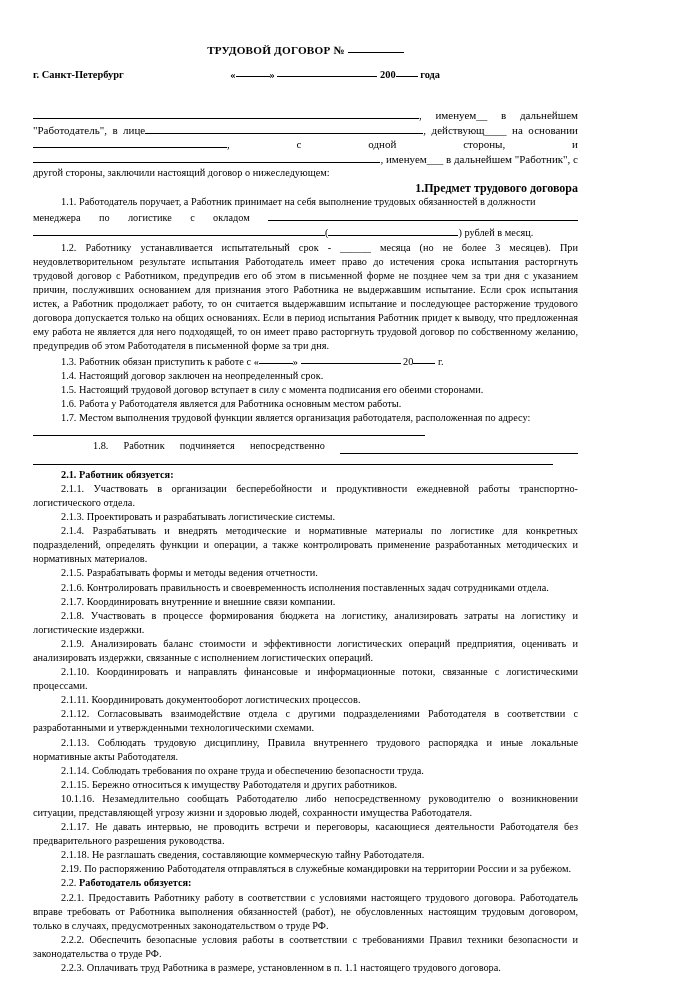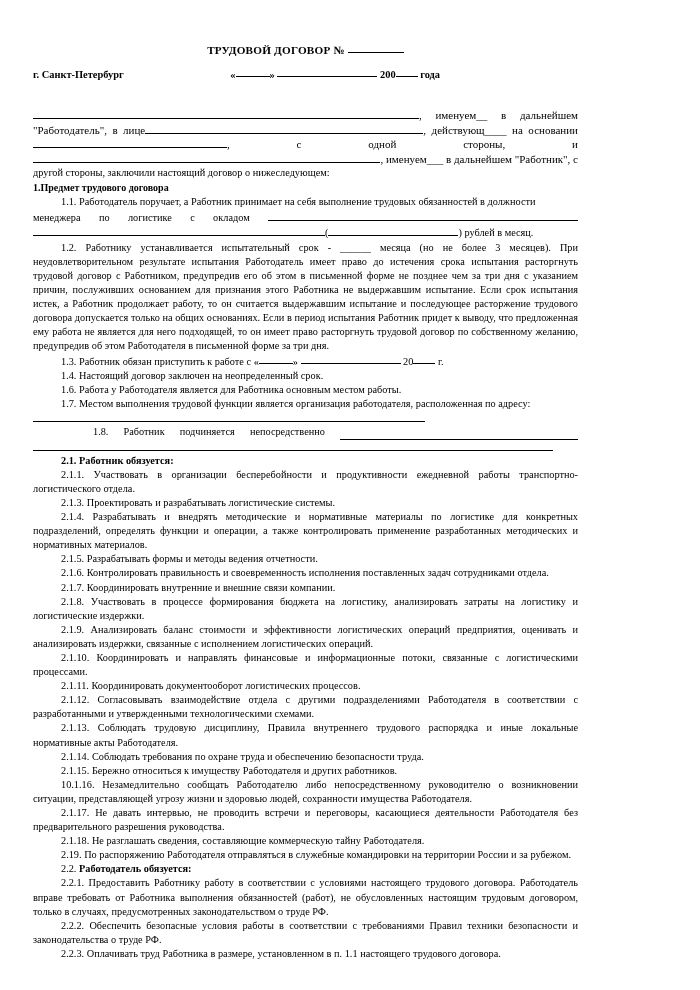--- a/index.html
+++ b/index.html
@@ -28,23 +28,23 @@
   
   .doc-title {
     text-align: center;
     font-weight: bold;
     font-size: 11.2px;
     letter-spacing: 0.2px;
     margin: 4px 0 0 0;
     line-height: 15px;
   }
   .heading-center {
-    text-align: left;
+    text-align: right;
     font-weight: bold;
-    font-size: 10px;
+    font-size: 12px;
     line-height: 14px;
     margin: 1px 0 0 0;
   }
   .place-date-row {
     display: flex;
     align-items: baseline;
     margin-top: 9px;
     font-size: 10.4px;
     font-weight: bold;
     line-height: 14px;
@@ -232,20 +232,21 @@
     <span class="fill" style="width:130px;"></span>
     <span class="word">) рублей в месяц.</span>
     <span class="gapf"></span>
   </div>
 
   <p class="para">1.2. Работнику устанавливается испытательный срок - ______ месяца (но не более 3 месяцев). При неудовлетворительном результате испытания Работодатель имеет право до истечения срока испытания расторгнуть трудовой договор с Работником, предупредив его об этом в письменной форме не позднее чем за три дня с указанием причин, послуживших основанием для признания этого Работника не выдержавшим испытание. Если срок испытания истек, а Работник продолжает работу, то он считается выдержавшим испытание и последующее расторжение трудового договора допускается только на общих основаниях. Если в период испытания Работник придет к выводу, что предложенная ему работа не является для него подходящей, то он имеет право расторгнуть трудовой договор по собственному желанию, предупредив об этом Работодателя в письменной форме за три дня.</p>
 
   <p class="para nojustify"><span>1.3. Работник обязан приступить к работе с «</span><span class="blank b-xs"></span><span>»</span>&nbsp;<span class="blank b-m"></span>&nbsp;<span>20</span><span class="blank b-xxs"></span>&nbsp;<span>г.</span></p>
 
   <p class="para nojustify">1.4. Настоящий договор заключен на неопределенный срок.</p>
+  <p class="para nojustify">1.5. Настоящий трудовой договор вступает в силу с момента подписания его обеими сторонами.</p>
   <p class="para nojustify">1.6. Работа у Работодателя является для Работника основным местом работы.</p>
   <p class="para">1.7. Местом выполнения трудовой функции является организация работодателя, расположенная по адресу:</p>
 
   <div class="rule-row">
     <span class="rule rule-w392"></span>
   </div>
 
   <div class="line18">
     <span class="word">1.8.</span>
     <span class="gapf"></span>

